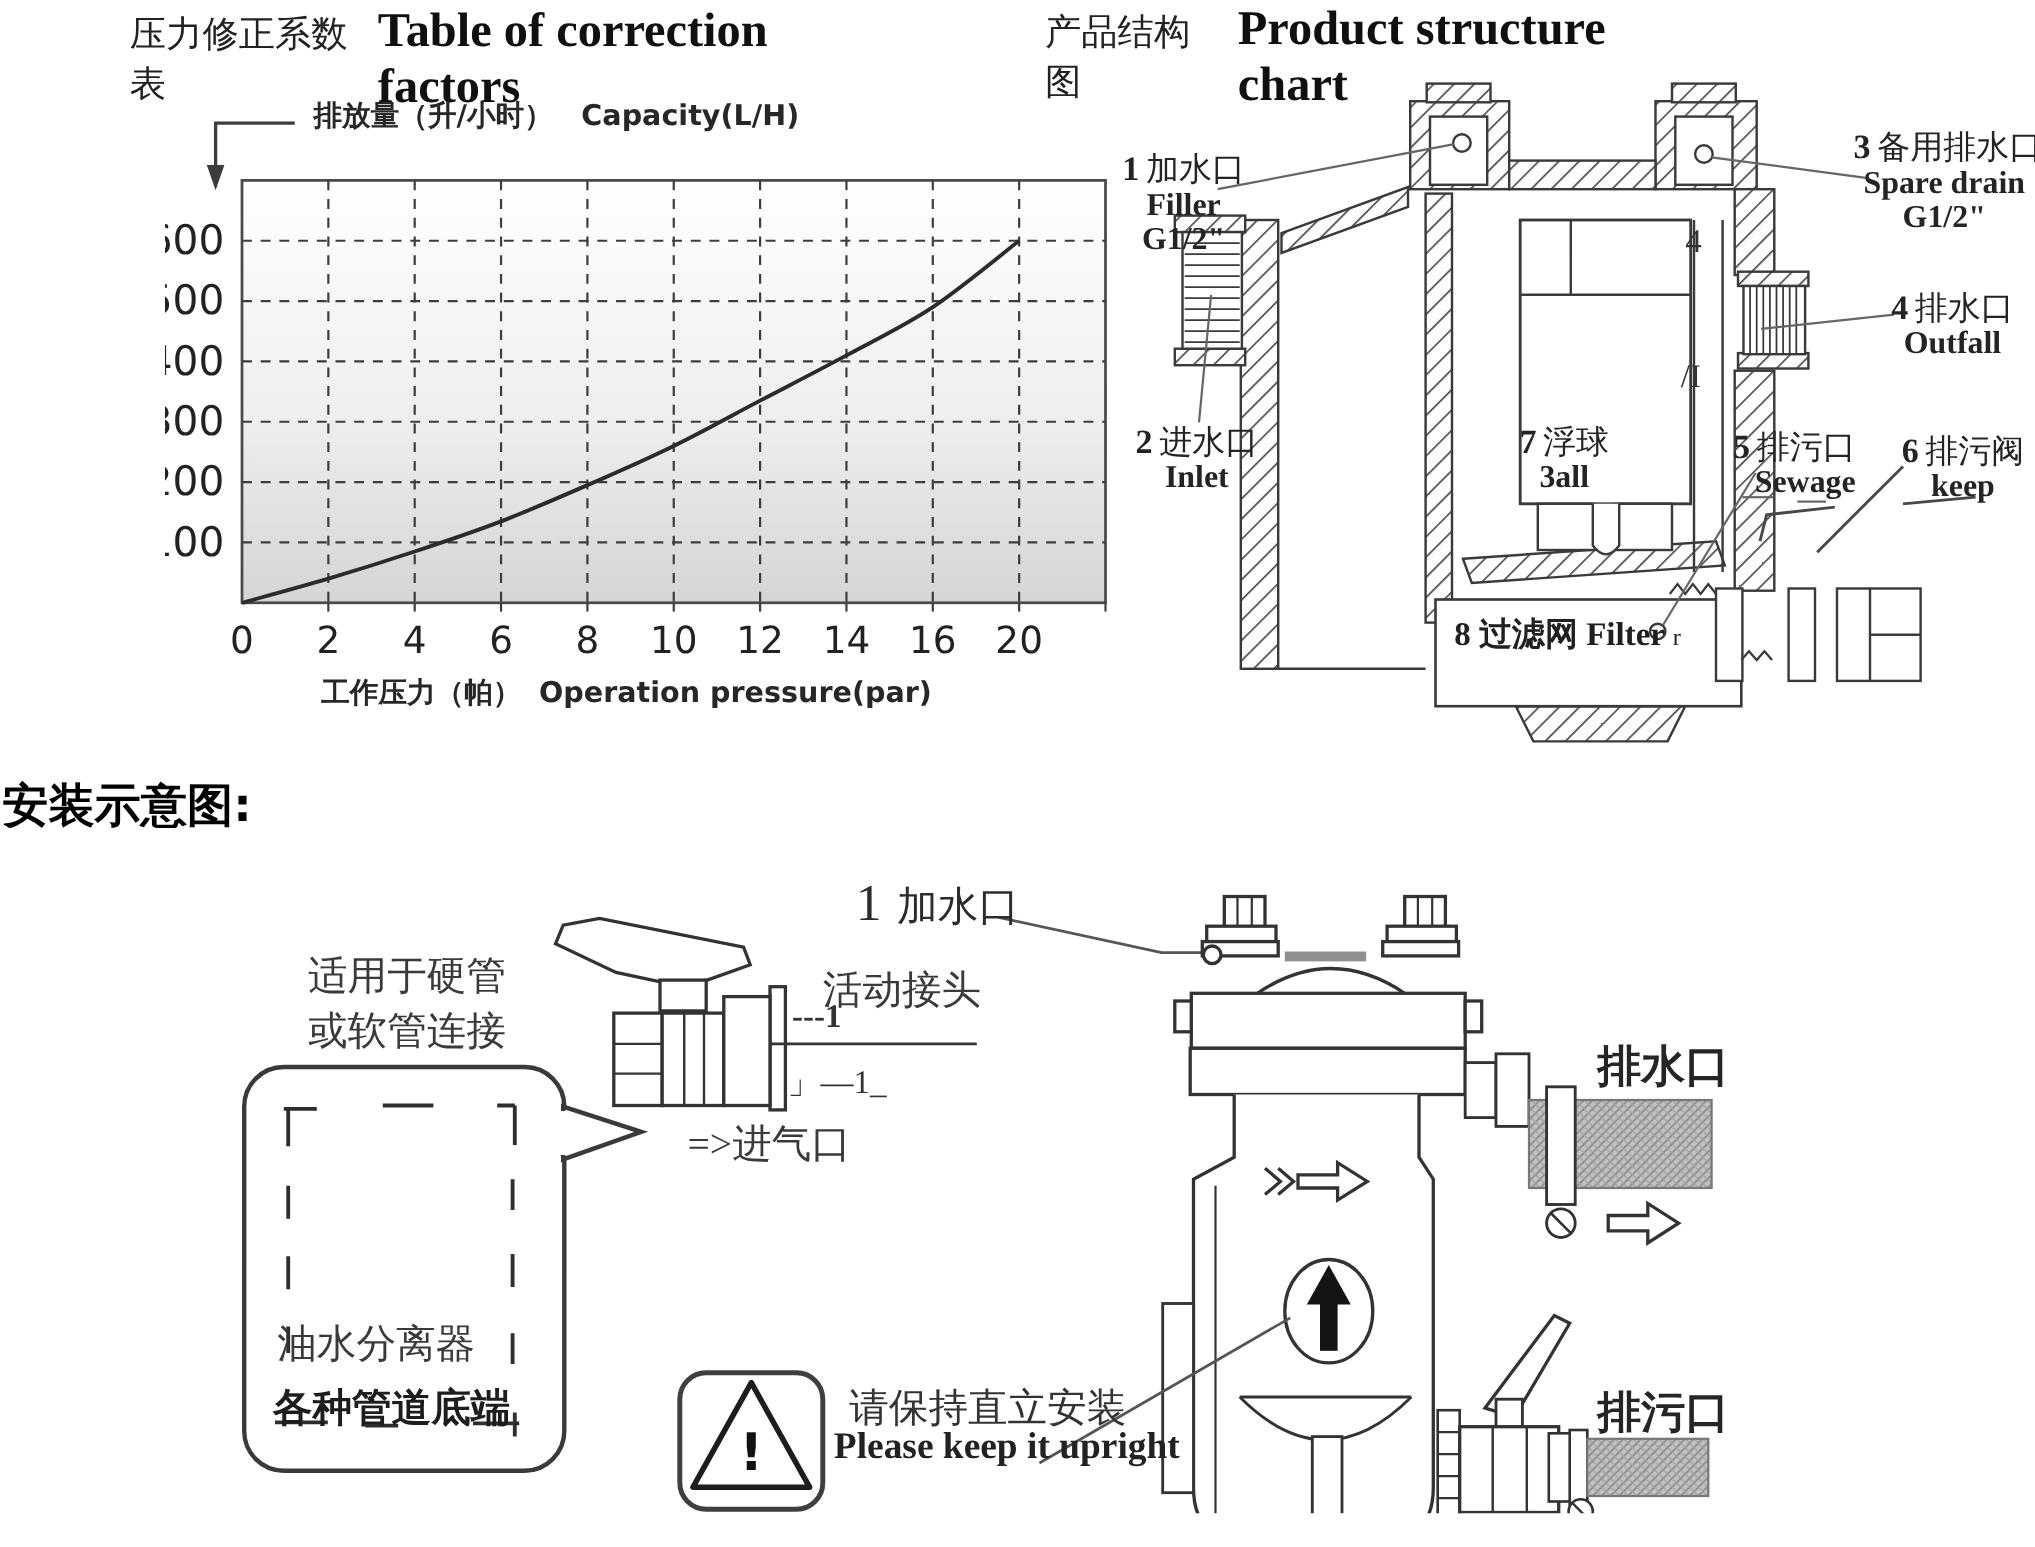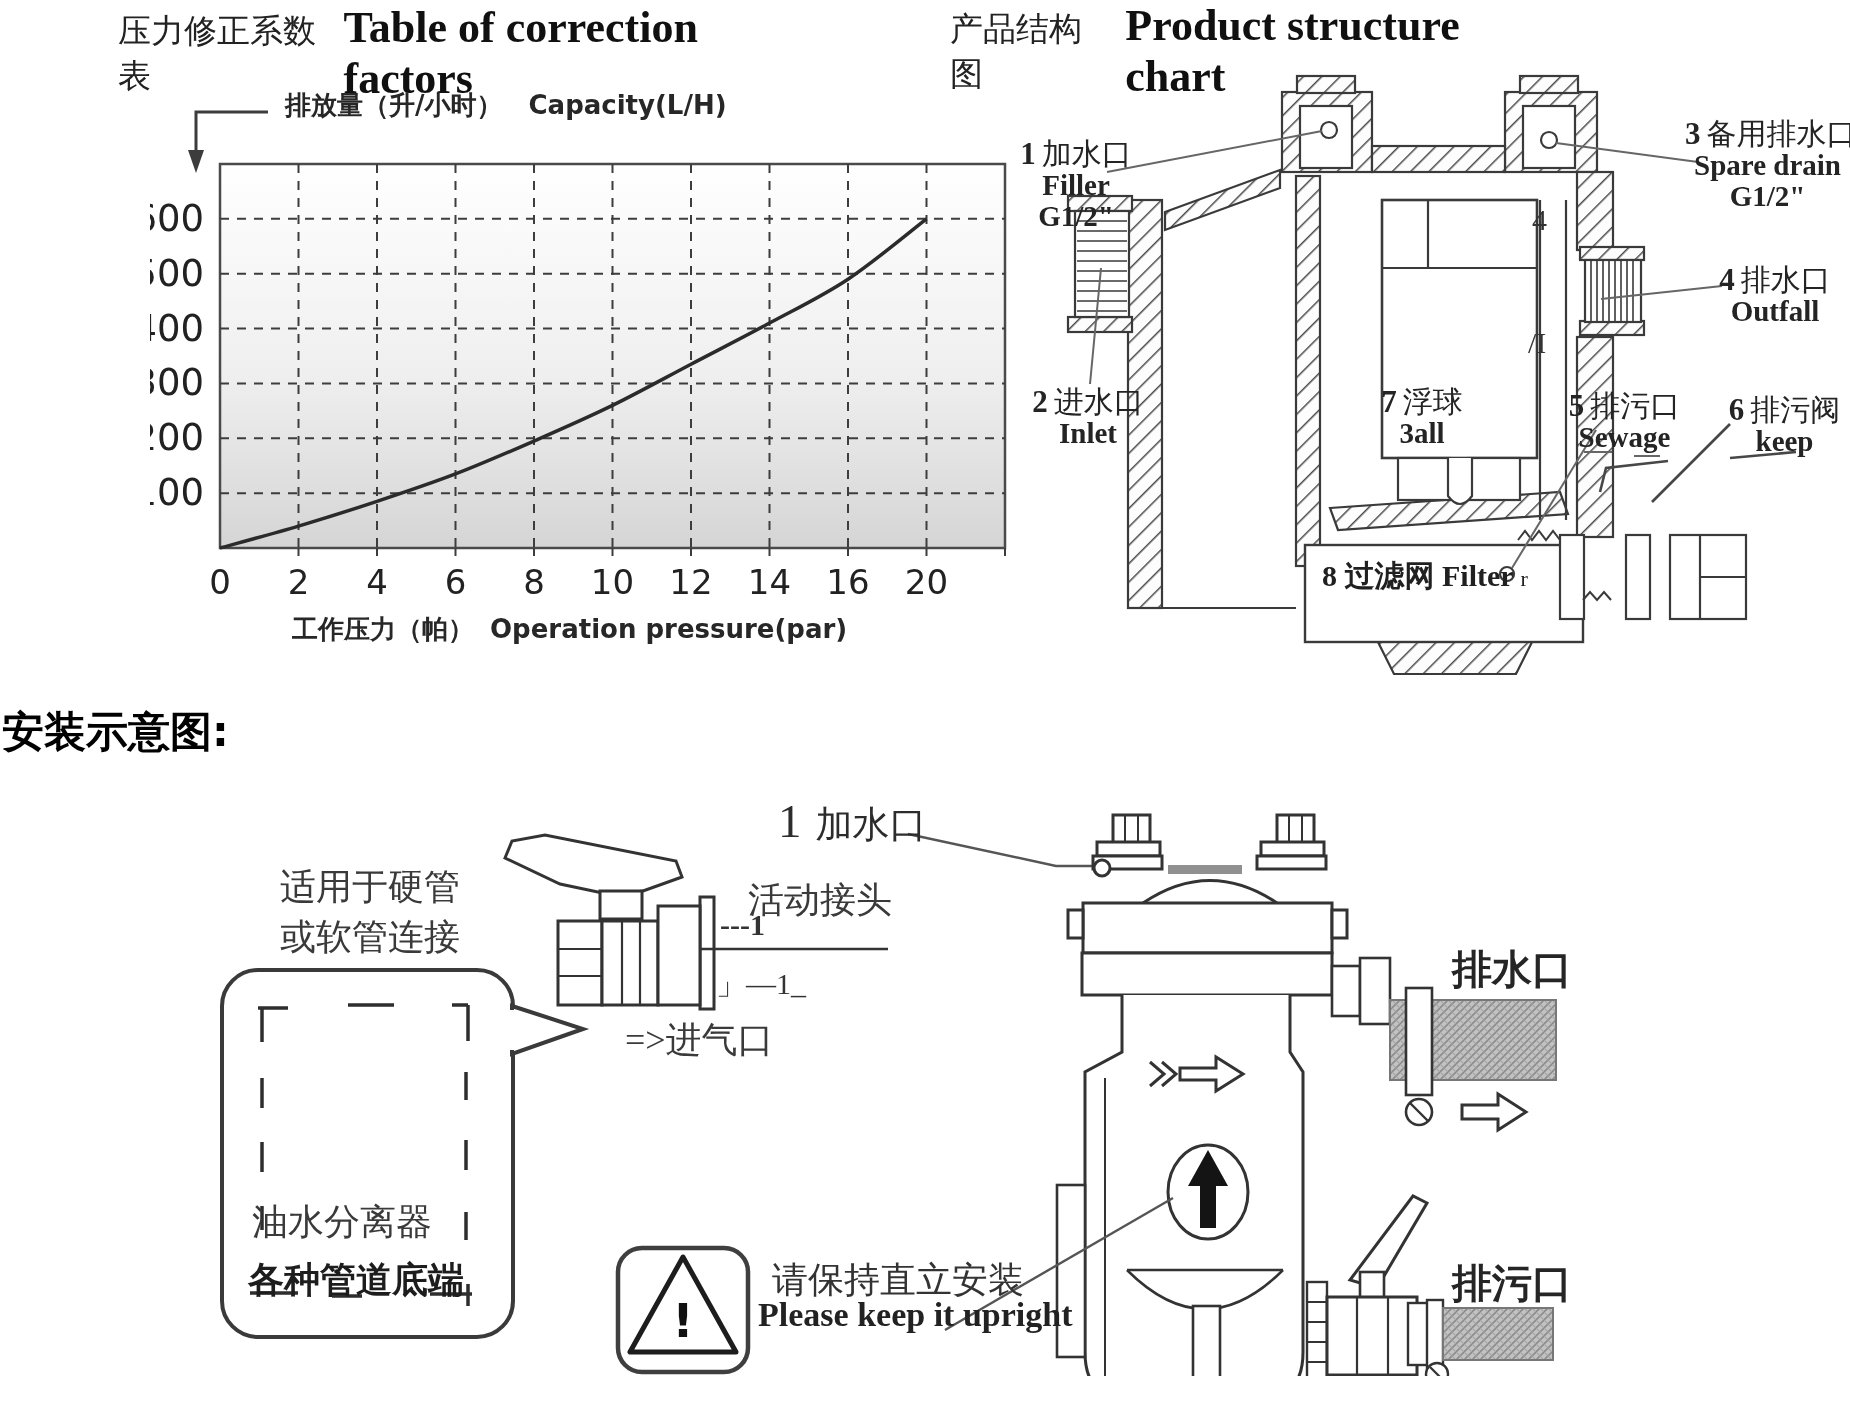--- a/index.html
+++ b/index.html
@@ -199,21 +199,21 @@
     <div class="l2">Outfall</div>
   </div>
   <div class="struct-lab ser" style="left:1028px;top:386px;width:120px;text-align:center">
     <div class="l1"><span class="n">2</span><span>进水口</span></div>
     <div class="l2">Inlet</div>
   </div>
   <div class="struct-lab ser" style="left:1362px;top:386px;width:120px">
     <div class="l1"><span class="n">7</span><span>浮球</span></div>
     <div class="l2">3all</div>
   </div>
-  <div class="struct-lab ser" style="left:1562px;top:390px;width:125px;text-align:center">
+  <div class="struct-lab ser" style="left:1562px;top:390px;width:125px;text-align:right">
     <div class="l1"><span class="n">5</span><span>排污口</span></div>
     <div class="l2">Sewage</div>
   </div>
   <div class="struct-lab ser" style="left:1722px;top:394px;width:125px">
     <div class="l1"><span class="n">6</span><span>排污阀</span></div>
     <div class="l2">keep</div>
   </div>
   <div class="abs ser" style="left:1322px;top:556px;font-size:30px;font-weight:bold;color:#202020;white-space:nowrap">
     <span>8</span>
     <span>过滤网</span>

